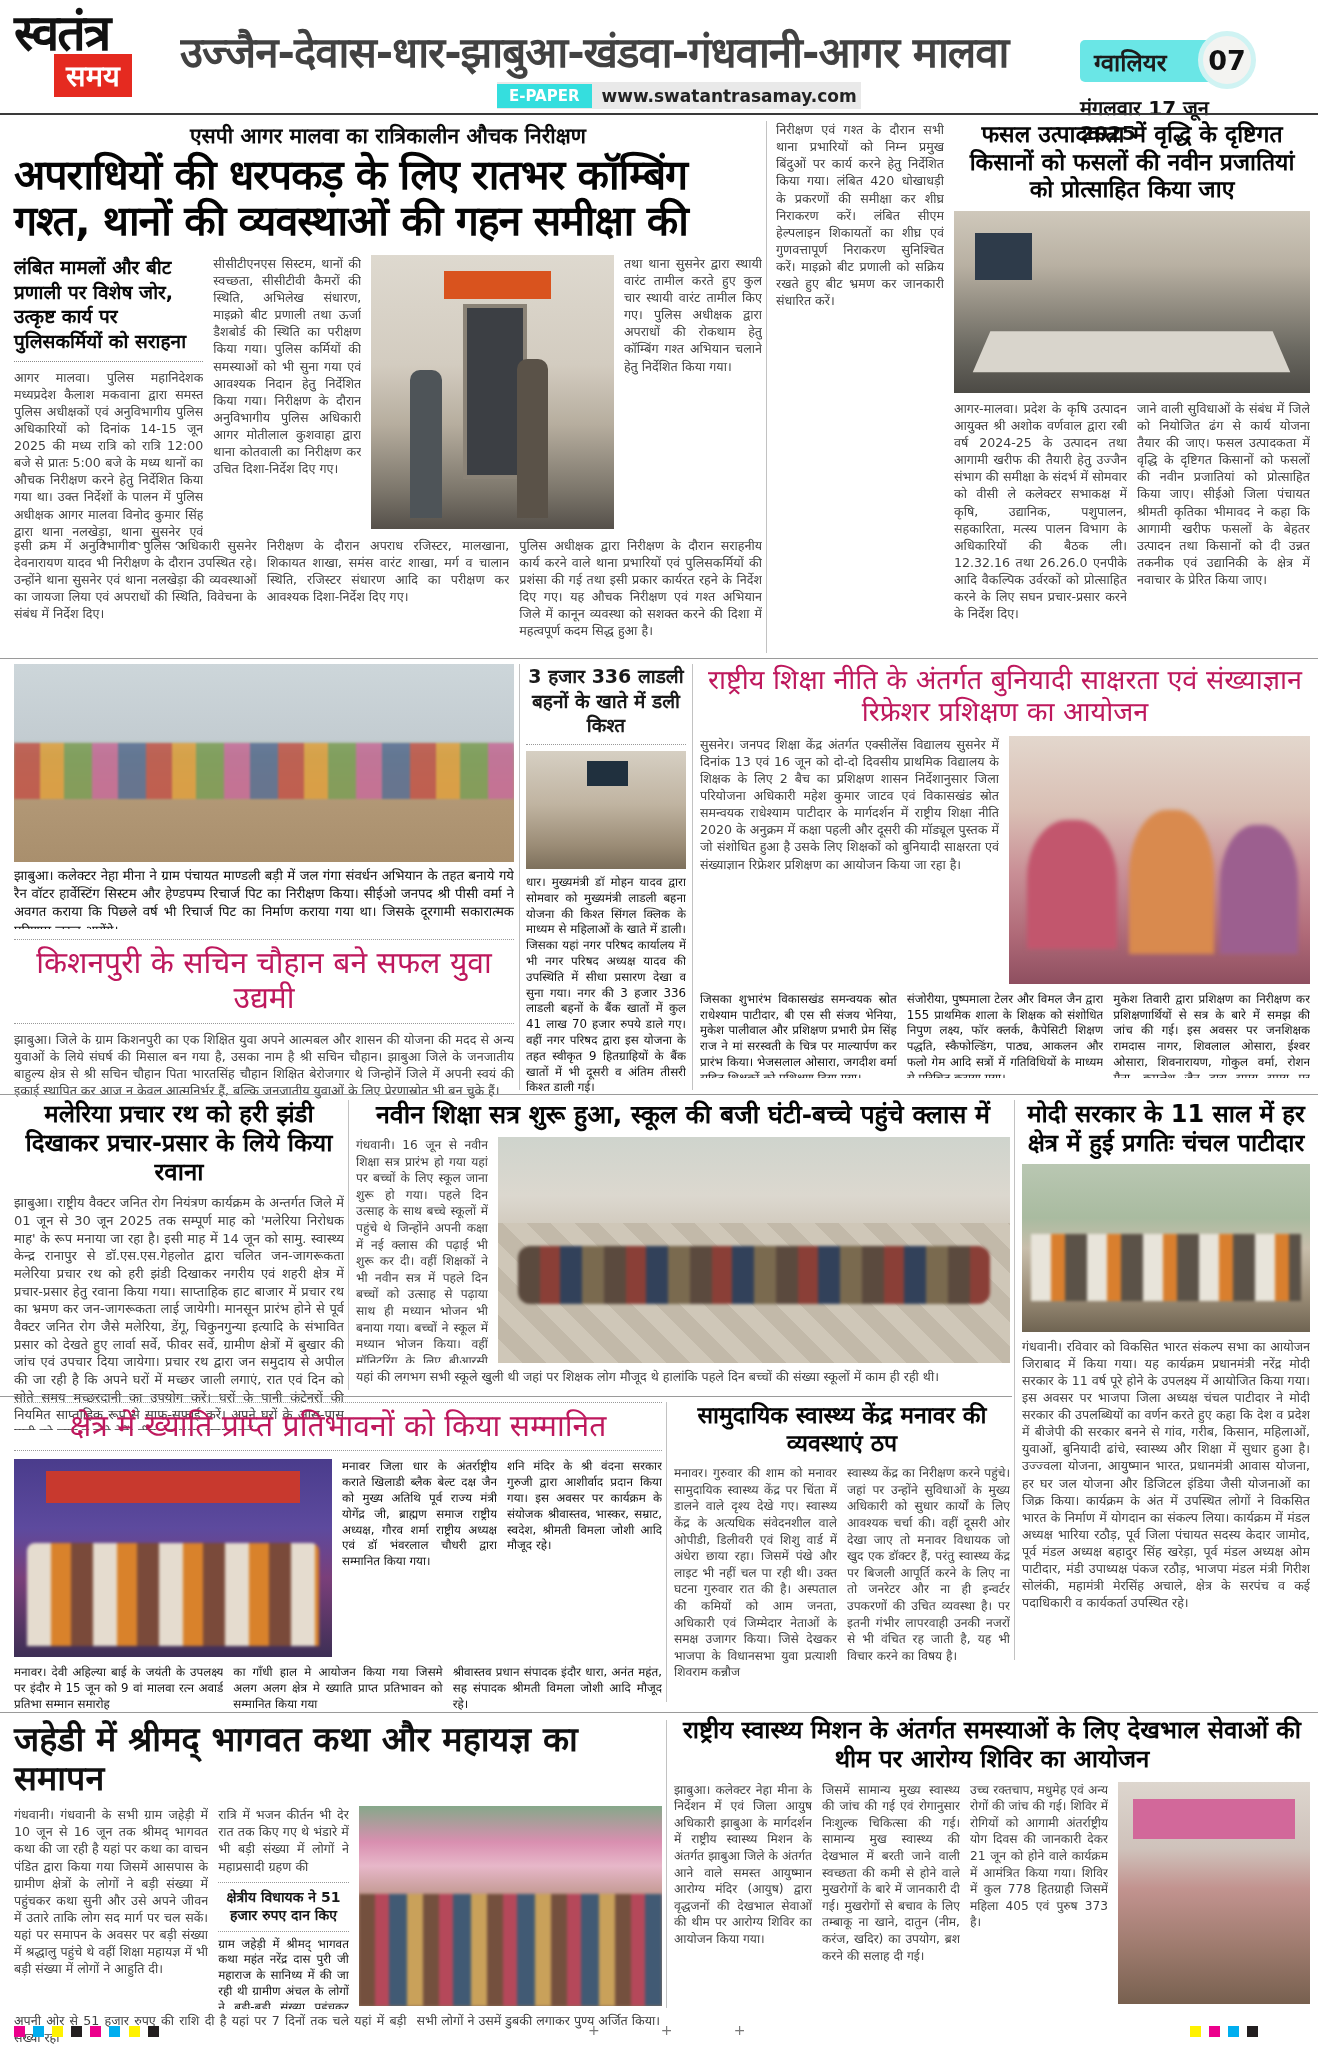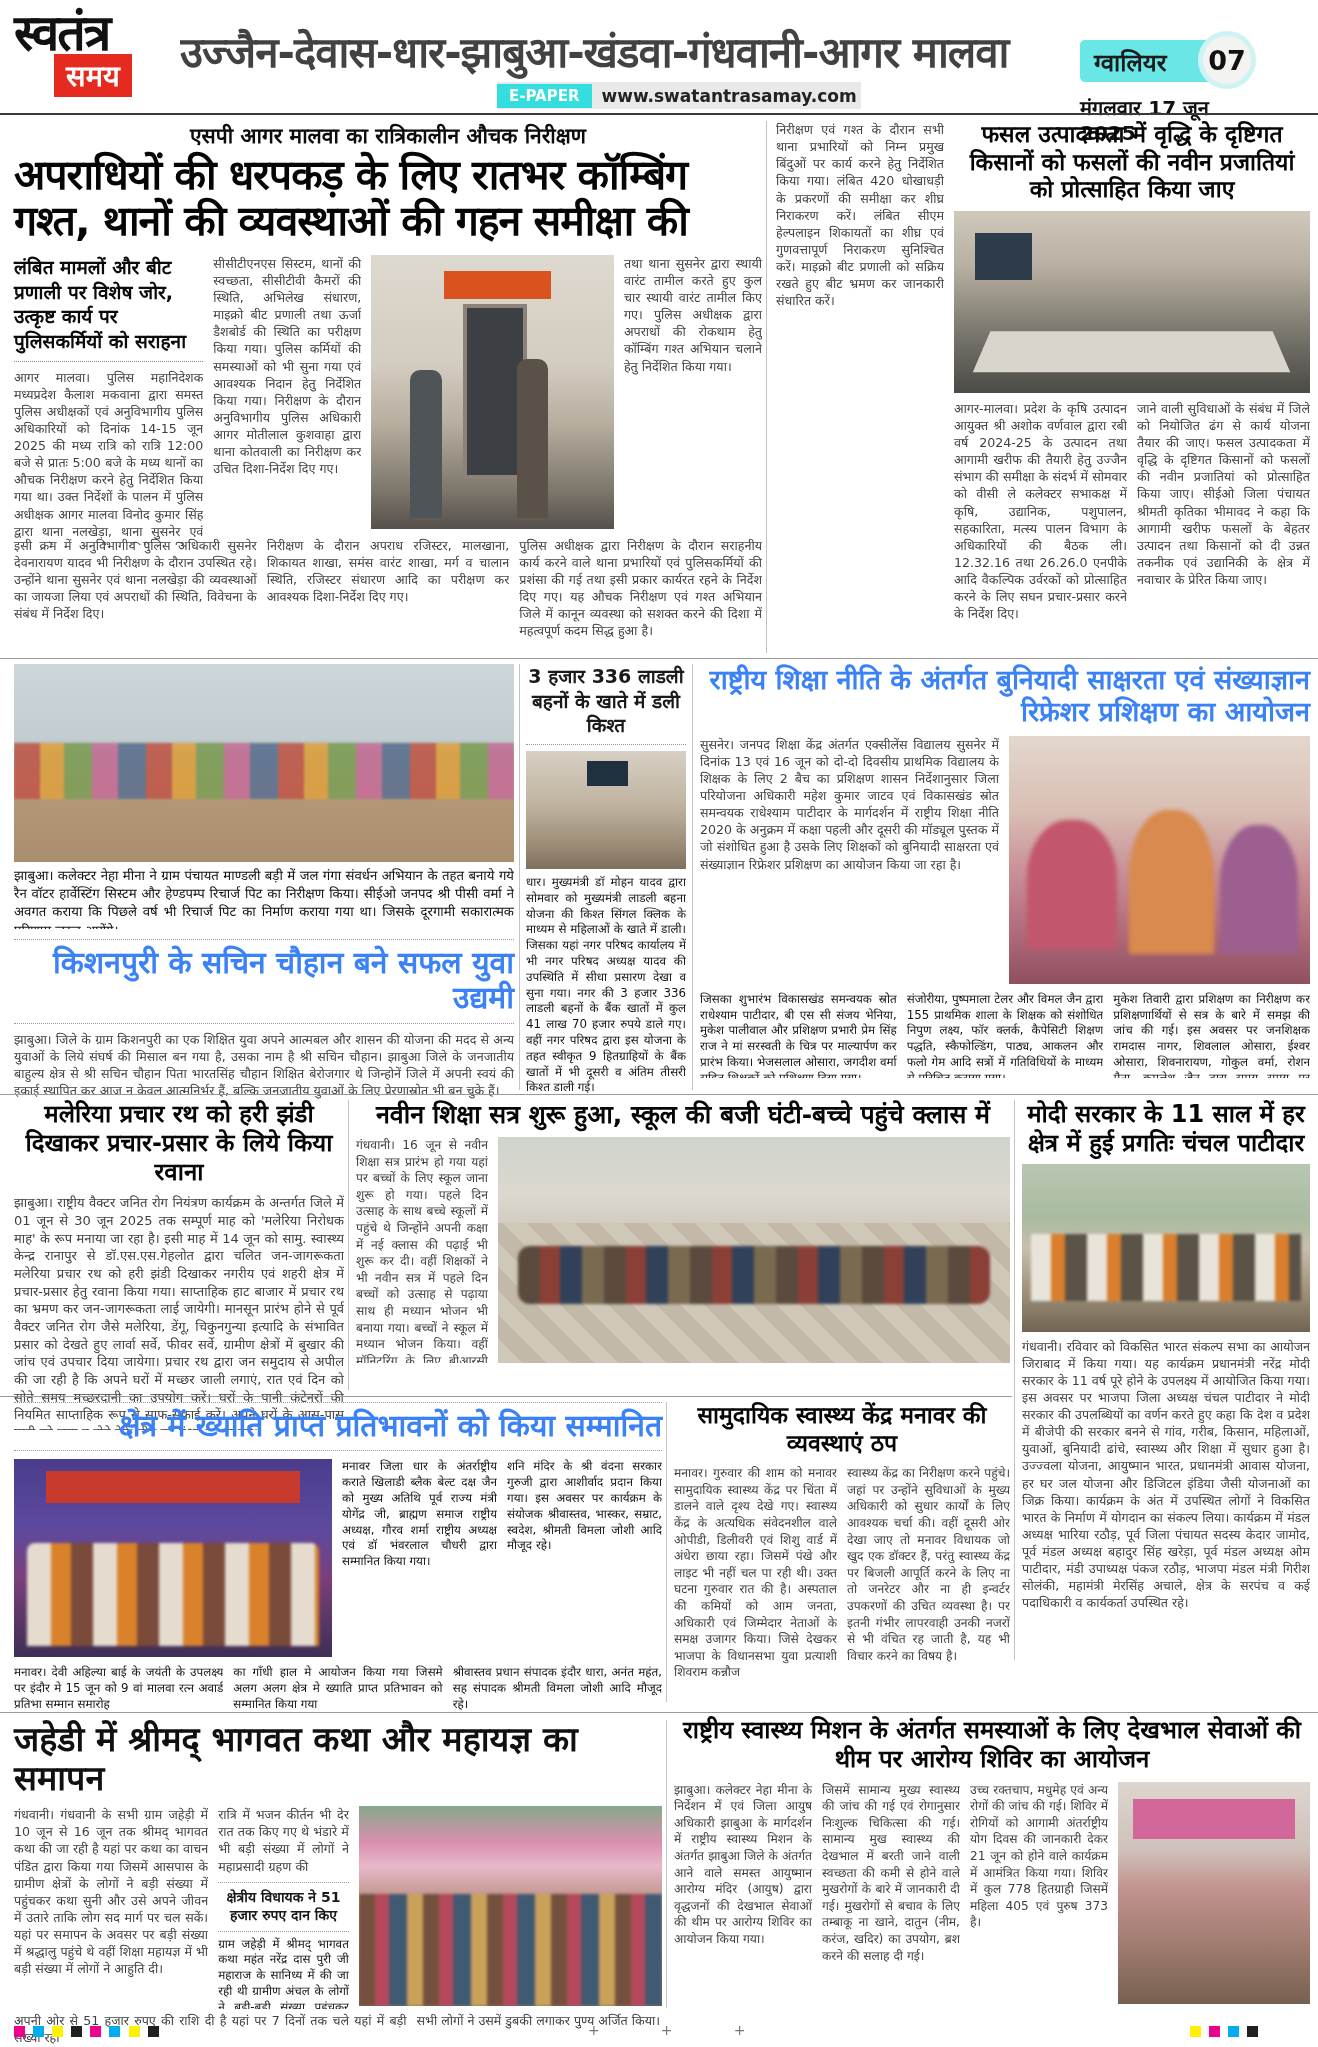--- a/index.html
+++ b/index.html
@@ -18,21 +18,21 @@
   .epaper-badge { background:#35dede; color:#fff; font-weight:800; font-size:15px; padding:3px 12px; margin-right:10px; }
   .website { font-size:17px; font-weight:700; color:#222; }
   .date-line { font-size:20px; font-weight:800; color:#111; }
   .rule-h { background:#9a9a9a; height:1px; }
   .rule-dark { background:#3a3a3a; height:2px; }
   .rule-v { background:#c2c2c2; width:1px; }
 
   
   .kicker { text-align:center; font-size:21px; font-weight:800; color:#0c0c0c; }
   .headline-xl { font-size:41px; font-weight:800; line-height:1.12; letter-spacing:-1px; color:#050505; }
-  .headline-lg { font-size:27px; font-weight:700; line-height:1.18; text-align:right; color:#3b82f6; }
+  .headline-lg { font-size:27px; font-weight:400; line-height:1.18; text-align:center; color:#be185d; }
   .headline-md { font-size:23px; font-weight:800; line-height:1.2; text-align:center; color:#060606; }
   .headline-serif { font-family:"DejaVu Serif", serif; font-size:34px; font-weight:600; line-height:1.15; color:#101010; }
   .deck { font-size:19px; font-weight:800; line-height:1.3; color:#0b0b0b; border-bottom:1px dotted #8a8a8a; padding-bottom:7px; margin-bottom:7px; }
   .bt { font-size:12.6px; line-height:1.36; text-align:justify; color:#404040; overflow:hidden; }
   .bt-sm { font-size:11.8px; line-height:1.34; text-align:justify; color:#141414; overflow:hidden; }
   .cap { font-size:13.2px; line-height:1.38; text-align:justify; font-weight:500; color:#101010; }
   .dotted-frame { border-top:1px dotted #999; border-bottom:1px dotted #999; padding:5px 0 7px; }
   .subhead-center { font-size:19px; font-weight:800; text-align:center; line-height:1.3; border-bottom:1px dotted #999; padding-bottom:6px; }
   .flexrow { display:flex; gap:10px; }
 
@@ -192,20 +192,21 @@
   <div class="abs rule-v" style="left:348px; top:1100px; height:290px;"></div>
   <div class="abs" style="left:356px; top:1100px; width:654px;">
     <div class="headline-md" style="font-size:25px;">नवीन शिक्षा सत्र शुरू हुआ, स्कूल की बजी घंटी-बच्चे पहुंचे क्लास में</div>
     <div class="flexrow" style="margin-top:7px; height:226px;">
       <div class="bt" style="width:132px; font-size:12.2px;">गंधवानी। 16 जून से नवीन शिक्षा सत्र प्रारंभ हो गया यहां पर बच्चों के लिए स्कूल जाना शुरू हो गया। पहले दिन उत्साह के साथ बच्चे स्कूलों में पहुंचे थे जिन्होंने अपनी कक्षा में नई क्लास की पढ़ाई भी शुरू कर दी। वहीं शिक्षकों ने भी नवीन सत्र में पहले दिन बच्चों को उत्साह से पढ़ाया साथ ही मध्यान भोजन भी बनाया गया। बच्चों ने स्कूल में मध्यान भोजन किया। वहीं मॉनिटरिंग के लिए बीआरसी रमेश चंद्र मोसेज और उनकी टीम विकासखंड में भ्रमण करती रही।</div>
       <div class="photo ph-children" style="width:512px; height:226px;">
         <div class="floor"></div>
         <div class="kids"></div>
       </div>
     </div>
+    <div class="bt" style="margin-top:5px; height:20px; white-space:nowrap;">यहां की लगभग सभी स्कूले खुली थी जहां पर शिक्षक लोग मौजूद थे हालांकि पहले दिन बच्चों की संख्या स्कूलों में काम ही रही थी।</div>
   </div>
 
   <div class="abs rule-v" style="left:1014px; top:1100px; height:560px;"></div>
   <div class="abs" style="left:1022px; top:1100px; width:288px;">
     <div class="headline-md" style="font-size:24px;">मोदी सरकार के 11 साल में हर क्षेत्र में हुई प्रगतिः चंचल पाटीदार</div>
     <div class="photo ph-bjp" style="width:100%; height:168px; margin-top:6px;">
       <div class="row"></div>
     </div>
     <div class="bt" style="margin-top:6px; height:312px;">गंधवानी। रविवार को विकसित भारत संकल्प सभा का आयोजन जिराबाद में किया गया। यह कार्यक्रम प्रधानमंत्री नरेंद्र मोदी सरकार के 11 वर्ष पूरे होने के उपलक्ष्य में आयोजित किया गया। इस अवसर पर भाजपा जिला अध्यक्ष चंचल पाटीदार ने मोदी सरकार की उपलब्धियों का वर्णन करते हुए कहा कि देश व प्रदेश में बीजेपी की सरकार बनने से गांव, गरीब, किसान, महिलाओं, युवाओं, बुनियादी ढांचे, स्वास्थ्य और शिक्षा में सुधार हुआ है। उज्ज्वला योजना, आयुष्मान भारत, प्रधानमंत्री आवास योजना, हर घर जल योजना और डिजिटल इंडिया जैसी योजनाओं का जिक्र किया। कार्यक्रम के अंत में उपस्थित लोगों ने विकसित भारत के निर्माण में योगदान का संकल्प लिया। कार्यक्रम में मंडल अध्यक्ष भारिया रठौड़, पूर्व जिला पंचायत सदस्य केदार जामोद, पूर्व मंडल अध्यक्ष बहादुर सिंह खरेड़ा, पूर्व मंडल अध्यक्ष ओम पाटीदार, मंडी उपाध्यक्ष पंकज रठौड़, भाजपा मंडल मंत्री गिरीश सोलंकी, महामंत्री मेरसिंह अचाले, क्षेत्र के सरपंच व कई पदाधिकारी व कार्यकर्ता उपस्थित रहे।</div>
   </div>

